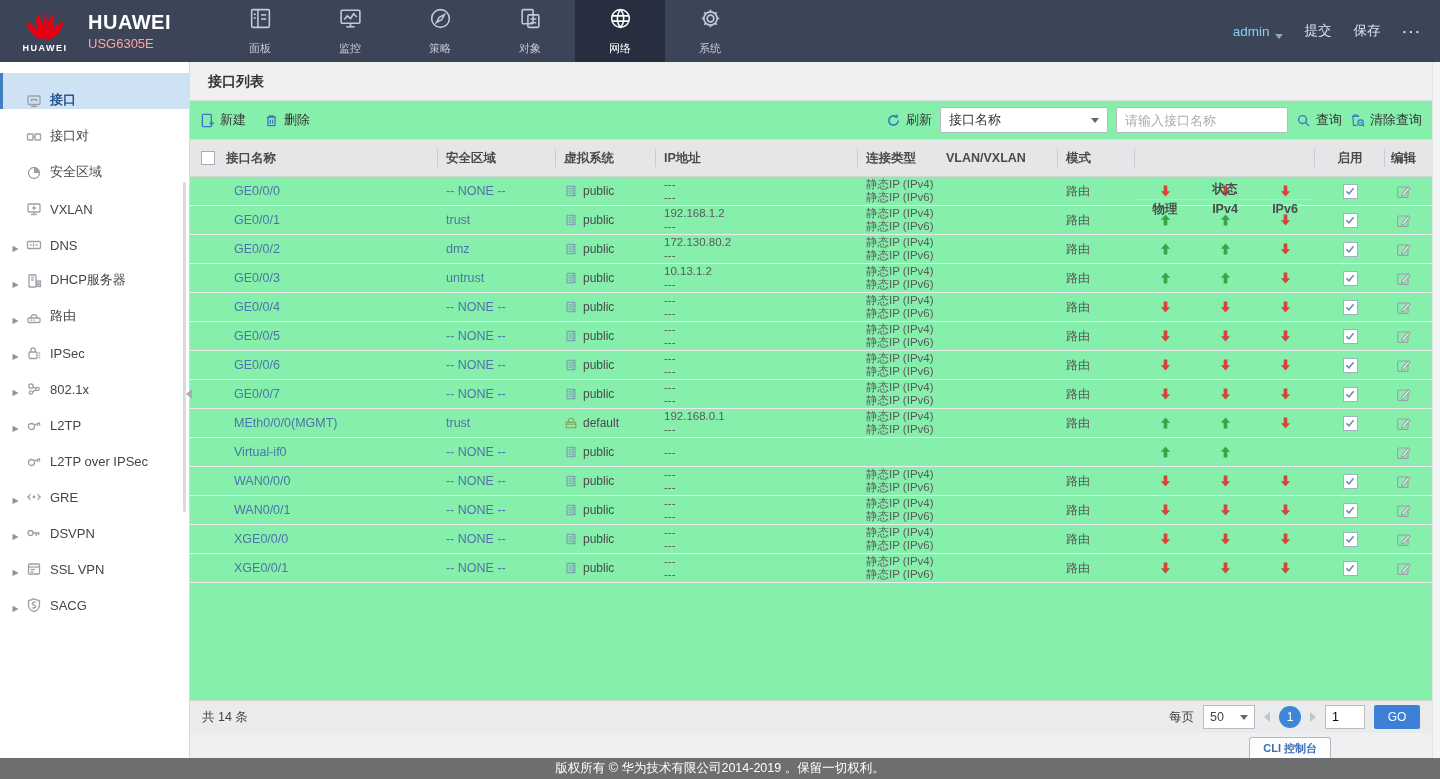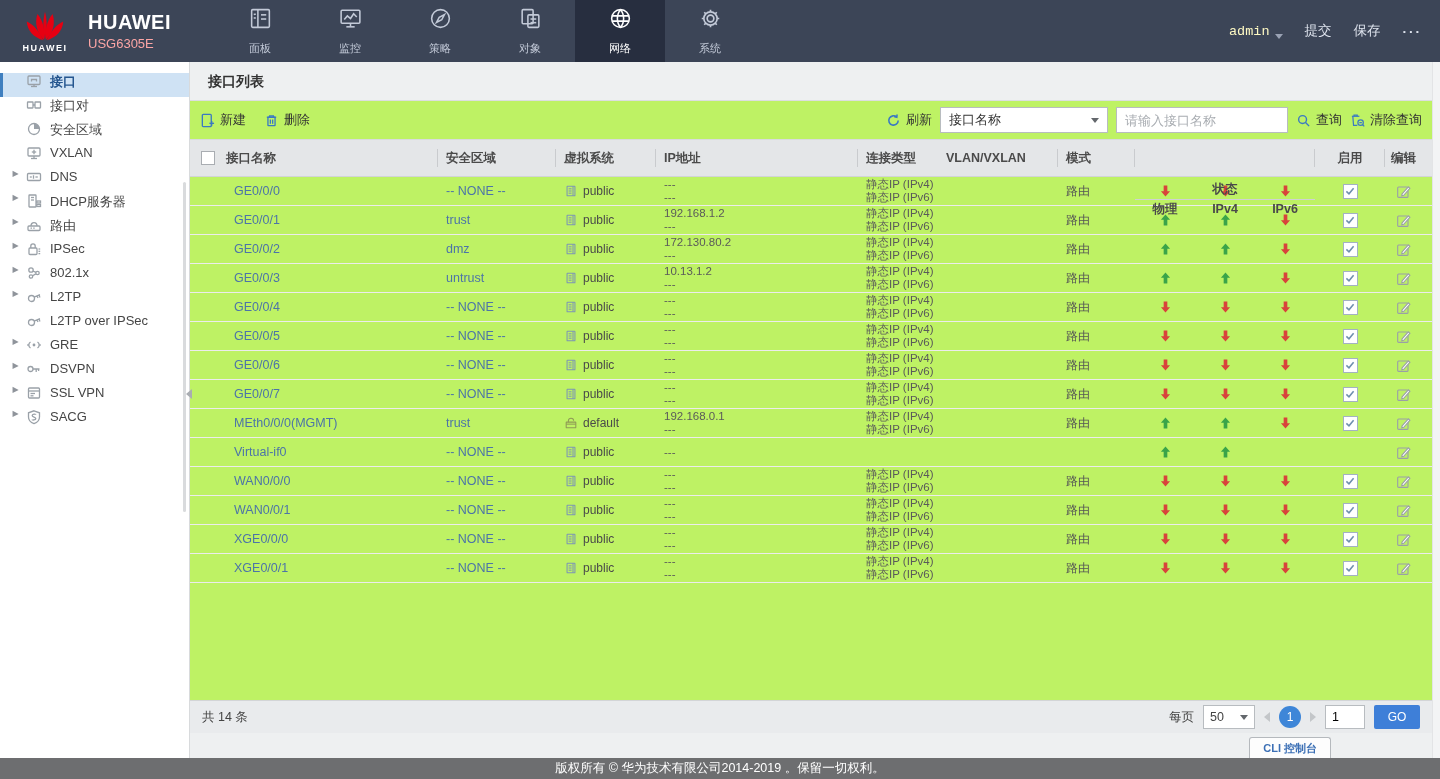--- a/index.html
+++ b/index.html
@@ -16,47 +16,47 @@
   .brand-company { font-size:20px; font-weight:bold; letter-spacing:.5px; }
   .brand-model { font-size:13px; margin-top:2px; color:#fca5a5; }
   .nav-items { display:flex; margin-left:44px; height:62px; }
   .nav-item { width:90px; height:62px; display:flex; flex-direction:column; align-items:center;
     justify-content:center; color:#c3cad8; cursor:pointer; }
   .nav-item.active { background:#272e3f; color:#fff; }
   .nav-item .ic svg { width:25px; height:25px; display:block; }
   .nav-label { font-size:11px; margin-top:10px; }
   .topnav-right { margin-left:auto; display:flex; align-items:center; gap:22px;
     padding-right:18px; color:#dfe4ee; font-size:13.5px; }
-  .user-menu { color:#fef9c3; cursor:pointer; display:flex; align-items:flex-end; gap:5px;font-family:Liberation Mono, monospace; }
+  .user-menu { color:#7dd3fc; cursor:pointer; display:flex; align-items:flex-end; gap:5px; }
   .caret-down { width:0; height:0; border-left:4px solid transparent; border-right:4px solid transparent;
     border-top:5px solid #9aa2b4; display:inline-block; }
   .tn-action { cursor:pointer; }
   .more-dots { letter-spacing:2px; font-weight:bold; cursor:pointer; }
 
   
   .main-wrap { position:relative; display:flex; height:717px; }
   .sidebar { width:190px; height:696px; background:#fff; border-right:1px solid #d8dadc;
     padding-top:11px; position:relative; flex:none; }
-  .side-item { height:24px; display:flex; align-items:flex-start; font-size:13px; color:#454545; cursor:pointer; }
+  .side-item { height:36px; display:flex; align-items:flex-end; font-size:13px; color:#454545; cursor:pointer; }
   .side-arrow { width:13px; margin-left:9px; font-size:8px; color:#8f949b; text-align:center; flex:none; }
   .side-item .ic { width:16px; height:16px; margin:0 8px 0 4px; color:#9aa1a8; flex:none; }
   .side-item .ic svg { width:16px; height:16px; display:block; }
   .side-item.selected { background:#cfe2f4; border-left:3px solid #3f7fbf; }
   .side-item.selected .side-arrow { margin-left:6px; }
   .side-item.selected .side-label { color:#25568f; font-weight:bold; }
   .side-scroll { position:absolute; right:3px; top:120px; width:3px; height:330px; background:#d9dbdd; border-radius:2px; }
   .collapse-handle { position:absolute; left:186px; top:327px; width:0; height:0;
     border-top:5px solid transparent; border-bottom:5px solid transparent; border-right:6px solid #a9adb2;
     cursor:pointer; z-index:3; }
 
   .content { flex:1; min-width:0; margin-right:8px; height:671px; display:flex; flex-direction:column; }
   .page-scrollbar { position:absolute; right:0; top:0; bottom:0; width:8px; background:#f3f4f5; border-left:1px solid #e3e4e6; }
   .page-title { height:38px; line-height:38px; padding-left:18px; font-size:14px; font-weight:bold; color:#333; }
 
-  .panel { flex:1; background:#bef264; border-top:1px solid #dcdee0; display:flex; flex-direction:column; }
+  .panel { flex:1; background:#86efac; border-top:1px solid #dcdee0; display:flex; flex-direction:column; }
   .toolbar { height:38px; display:flex; align-items:center; padding:0 10px; }
   .tb-btn { display:flex; align-items:center; gap:5px; font-size:13px; color:#333; cursor:pointer; margin-right:18px; }
   .tb-btn .ic, .tb-right .ic { color:#3a79c3; }
   .tb-btn .ic svg, .tb-right .ic svg { width:15px; height:15px; display:block; }
   .tb-right { margin-left:auto; display:flex; align-items:center; gap:8px; }
   .tb-link { display:flex; align-items:center; gap:5px; font-size:13px; color:#333; cursor:pointer; }
   .selbox { width:168px; height:26px; border:1px solid #b8bcc0; background:#fff; display:flex;
     align-items:center; justify-content:space-between; padding:0 8px; font-size:13px; color:#333; cursor:pointer; }
   .selbox .caret-down { border-top-color:#63676c; }
   .search-input { width:172px; height:26px; border:1px solid #b8bcc0; padding:0 8px; font-size:13px; color:#333; outline:none; }

